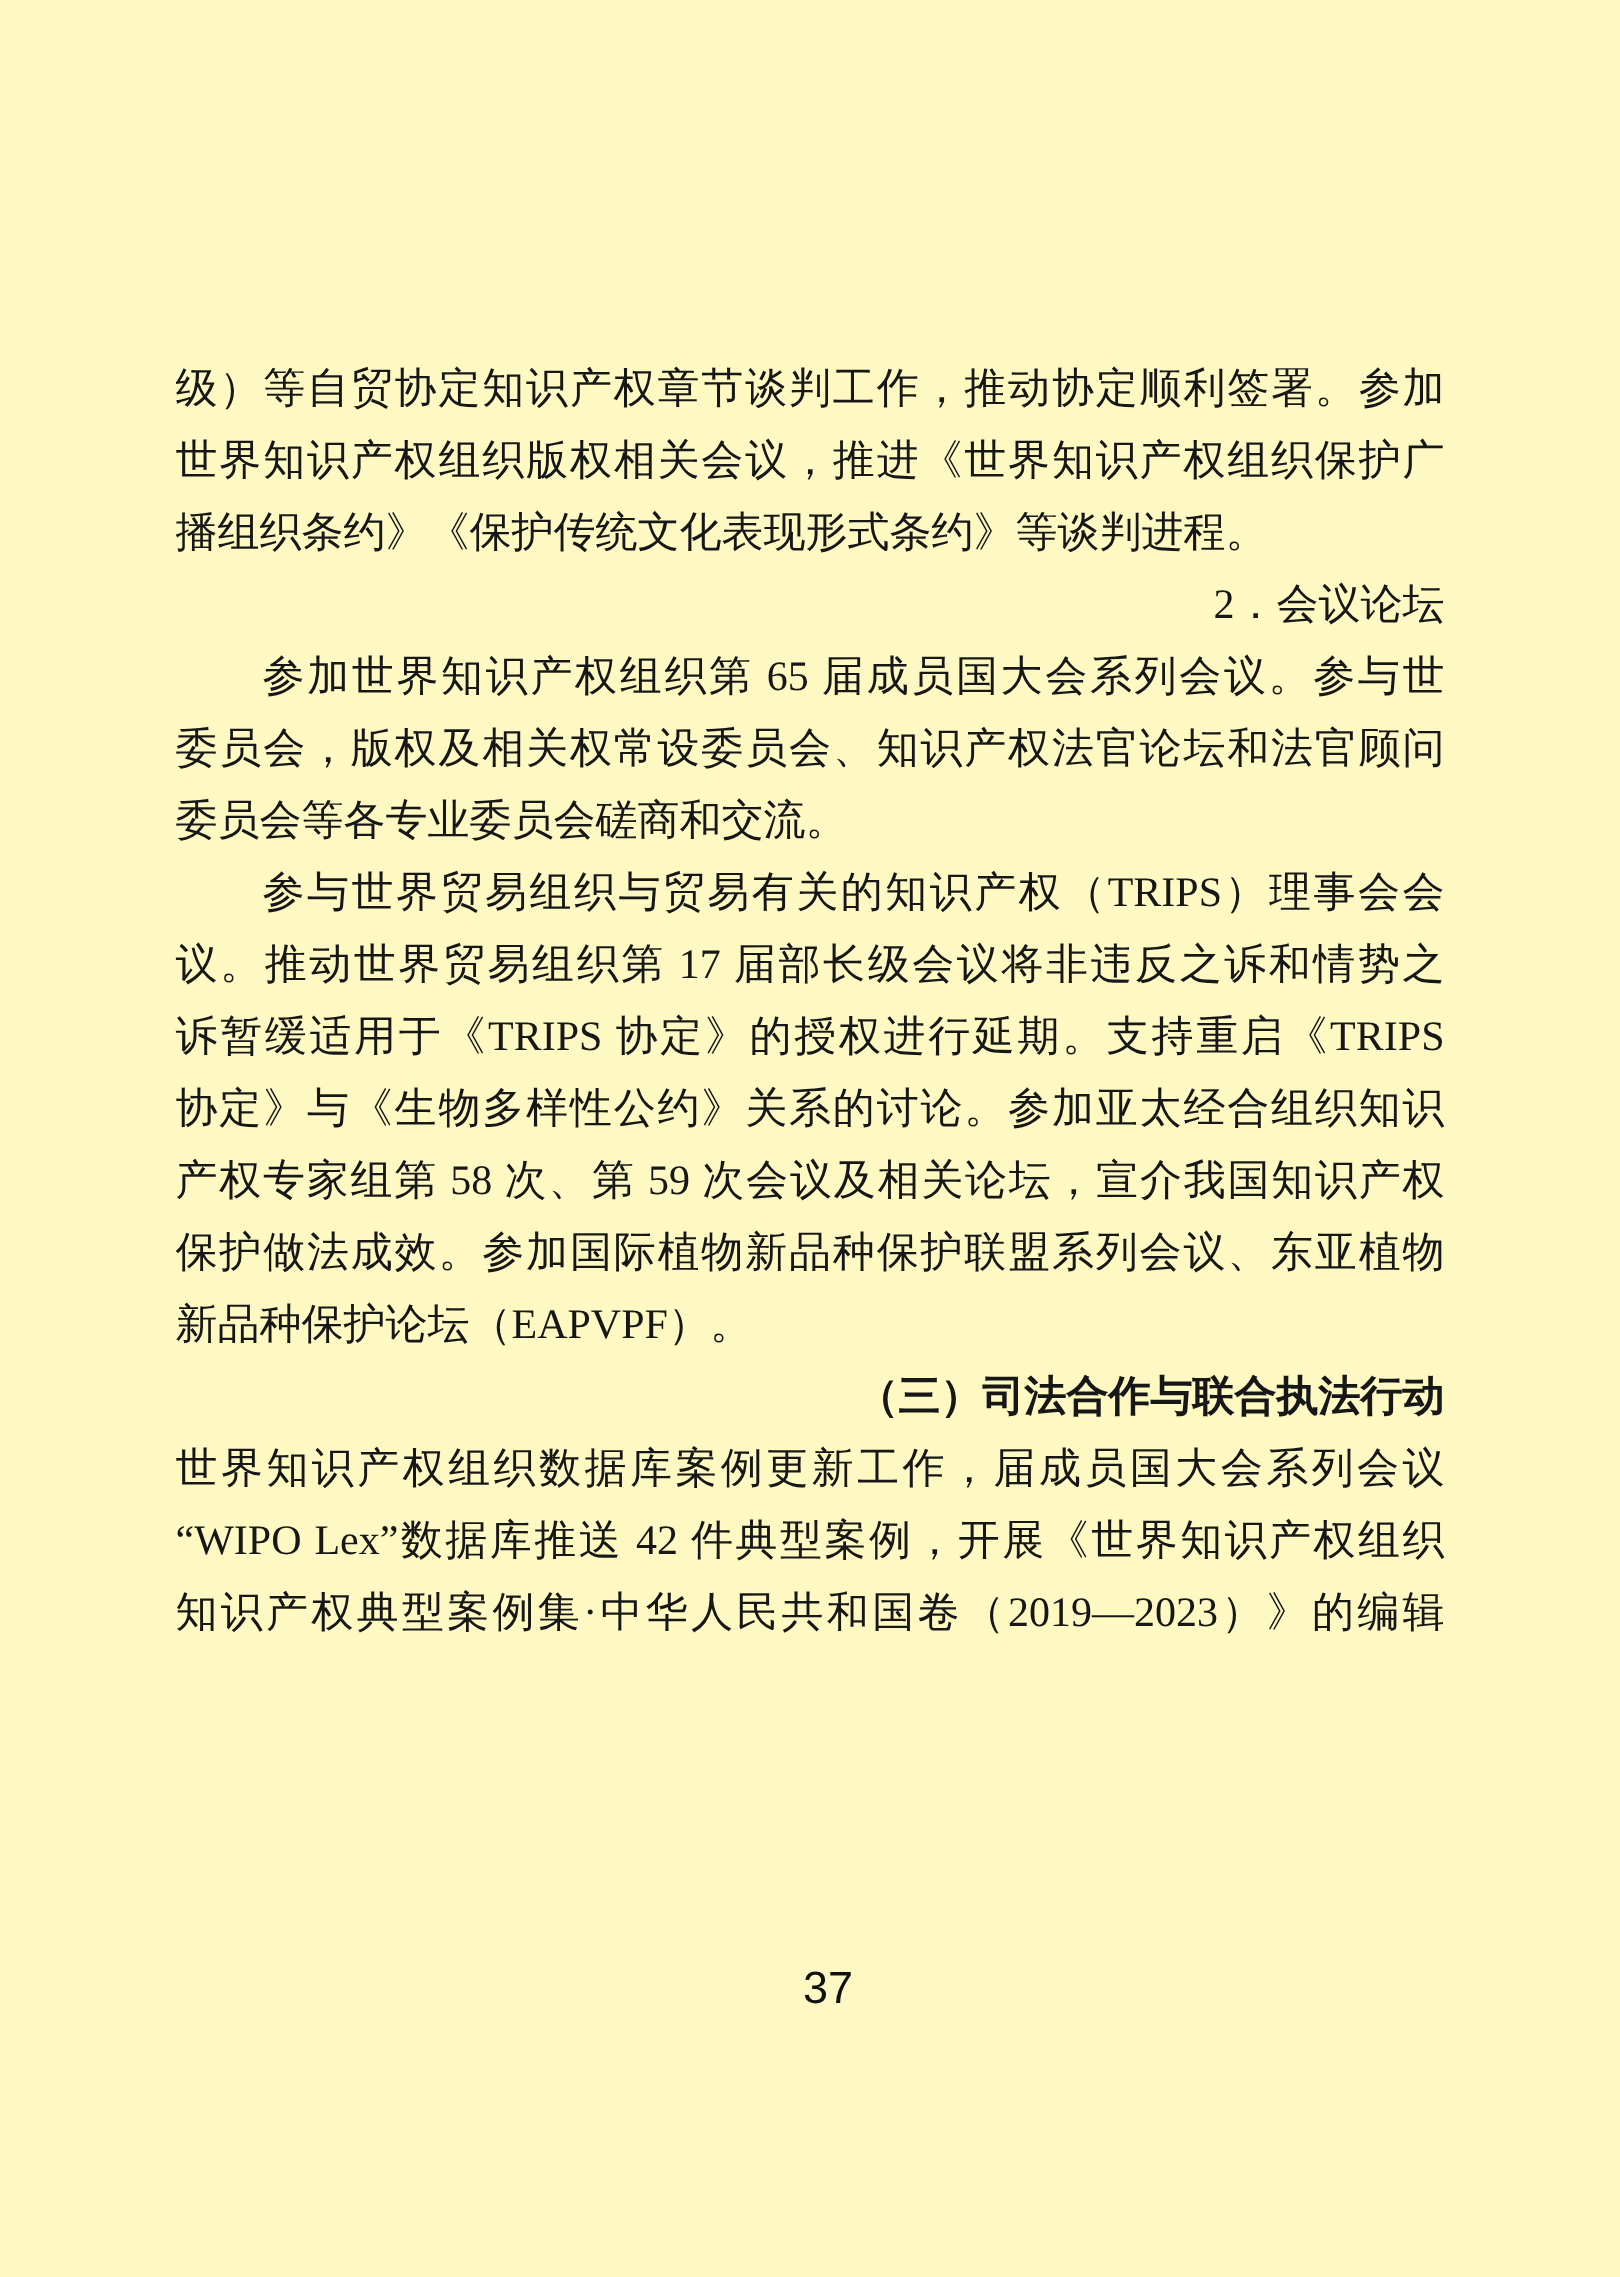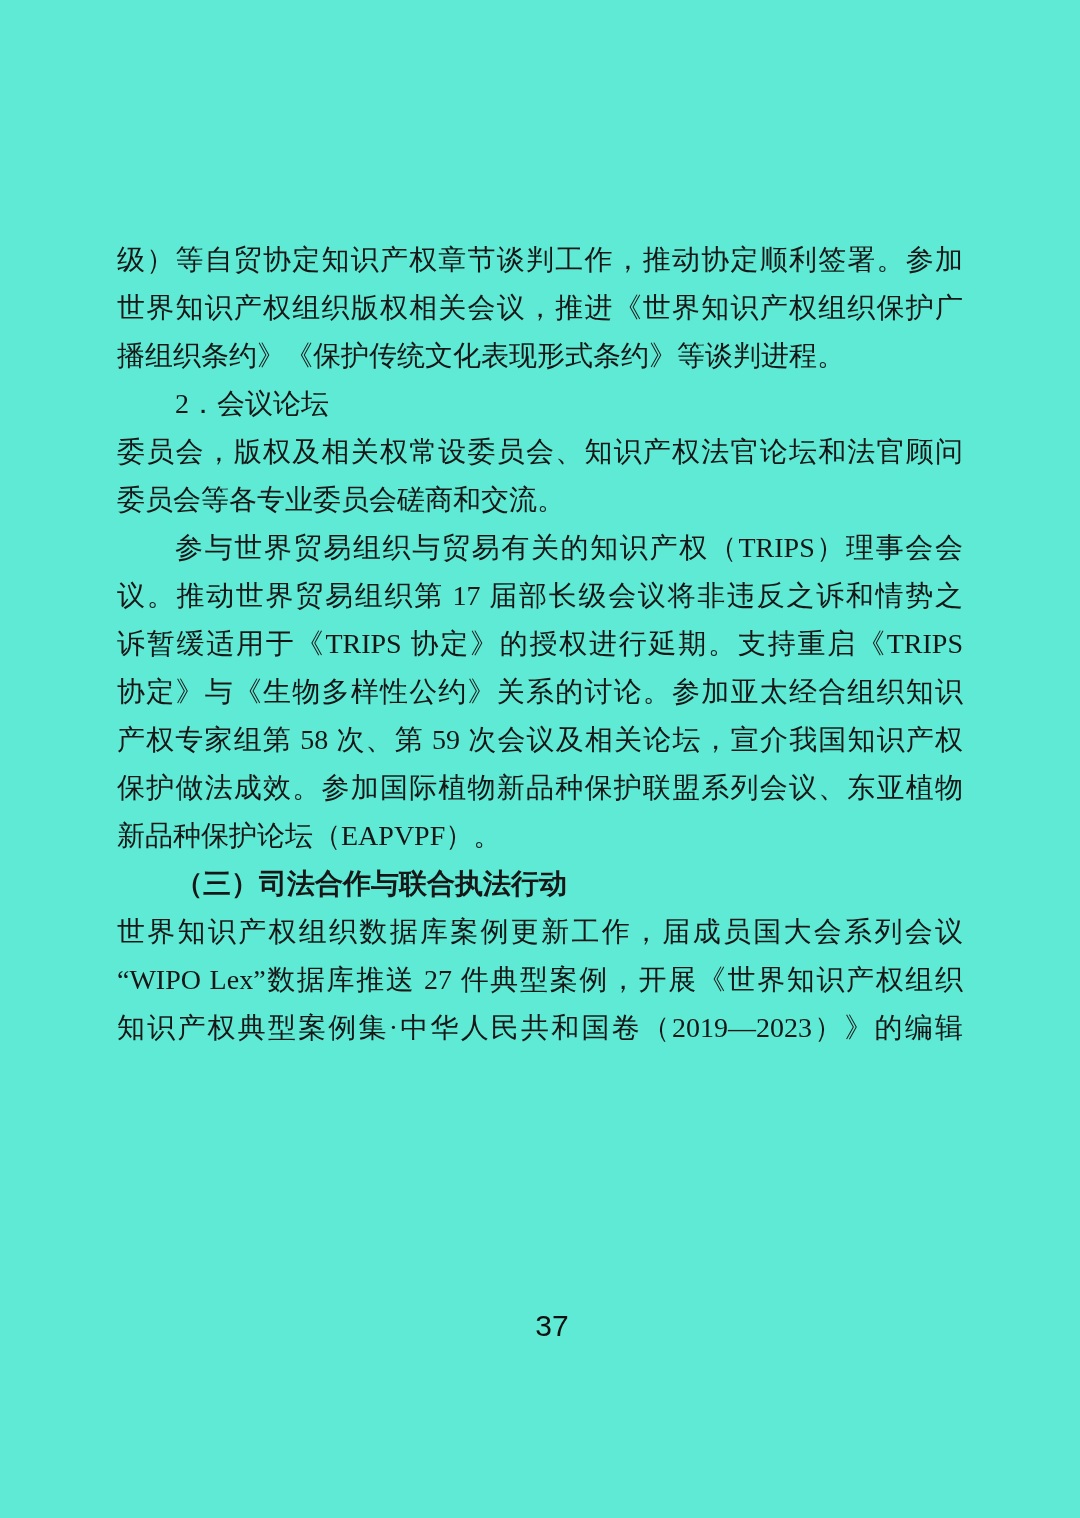--- a/index.html
+++ b/index.html
@@ -5,21 +5,21 @@
   html, body {
     margin: 0;
     padding: 0;
     background: #e8e8e8;
   }
   .page {
     position: relative;
     width: 1080px;
     height: 1518px;
     margin: 0 auto;
-    background: #5eead4;
+    background: #fef9c3;
     font-family: "Liberation Serif", "DejaVu Serif", serif;
     color: #171717;
     overflow: hidden;
   }
   .textblock {
     position: absolute;
     left: 117px;
     top: 236px;
     width: 846px;
   }
@@ -33,20 +33,21 @@
   }
   
   .line.j {
     text-align: justify;
     text-align-last: justify;
     text-justify: inter-character;
   }
   
   .line.ind {
     text-indent: 58px;
+    text-align: right;
   }
   
   .line.head {
     font-weight: bold;
   }
   .footer {
     position: absolute;
     top: 1306px;
     left: 0;
     width: 100%;
@@ -61,30 +62,31 @@
 </head>
 <body>
 
 <div class="page">
 
   <div class="textblock">
     <div class="line j">级）等自贸协定知识产权章节谈判工作，推动协定顺利签署。参加</div>
     <div class="line j">世界知识产权组织版权相关会议，推进《世界知识产权组织保护广</div>
     <div class="line">播组织条约》《保护传统文化表现形式条约》等谈判进程。</div>
     <div class="line ind">2．会议论坛</div>
+    <div class="line ind j">参加世界知识产权组织第 65 届成员国大会系列会议。参与世</div>
     <div class="line j">委员会，版权及相关权常设委员会、知识产权法官论坛和法官顾问</div>
     <div class="line">委员会等各专业委员会磋商和交流。</div>
     <div class="line ind j">参与世界贸易组织与贸易有关的知识产权（TRIPS）理事会会</div>
     <div class="line j">议。推动世界贸易组织第 17 届部长级会议将非违反之诉和情势之</div>
     <div class="line j">诉暂缓适用于《TRIPS 协定》的授权进行延期。支持重启《TRIPS</div>
     <div class="line j">协定》与《生物多样性公约》关系的讨论。参加亚太经合组织知识</div>
     <div class="line j">产权专家组第 58 次、第 59 次会议及相关论坛，宣介我国知识产权</div>
     <div class="line j">保护做法成效。参加国际植物新品种保护联盟系列会议、东亚植物</div>
     <div class="line">新品种保护论坛（EAPVPF）。</div>
     <div class="line ind head">（三）司法合作与联合执法行动</div>
     <div class="line j">世界知识产权组织数据库案例更新工作，届成员国大会系列会议</div>
-    <div class="line j">“WIPO Lex”数据库推送 27 件典型案例，开展《世界知识产权组织</div>
+    <div class="line j">“WIPO Lex”数据库推送 42 件典型案例，开展《世界知识产权组织</div>
     <div class="line j">知识产权典型案例集·中华人民共和国卷（2019—2023）》的编辑</div>
   </div>
 
   <div class="footer">37</div>
 
 </div>
 
 </body></html>

